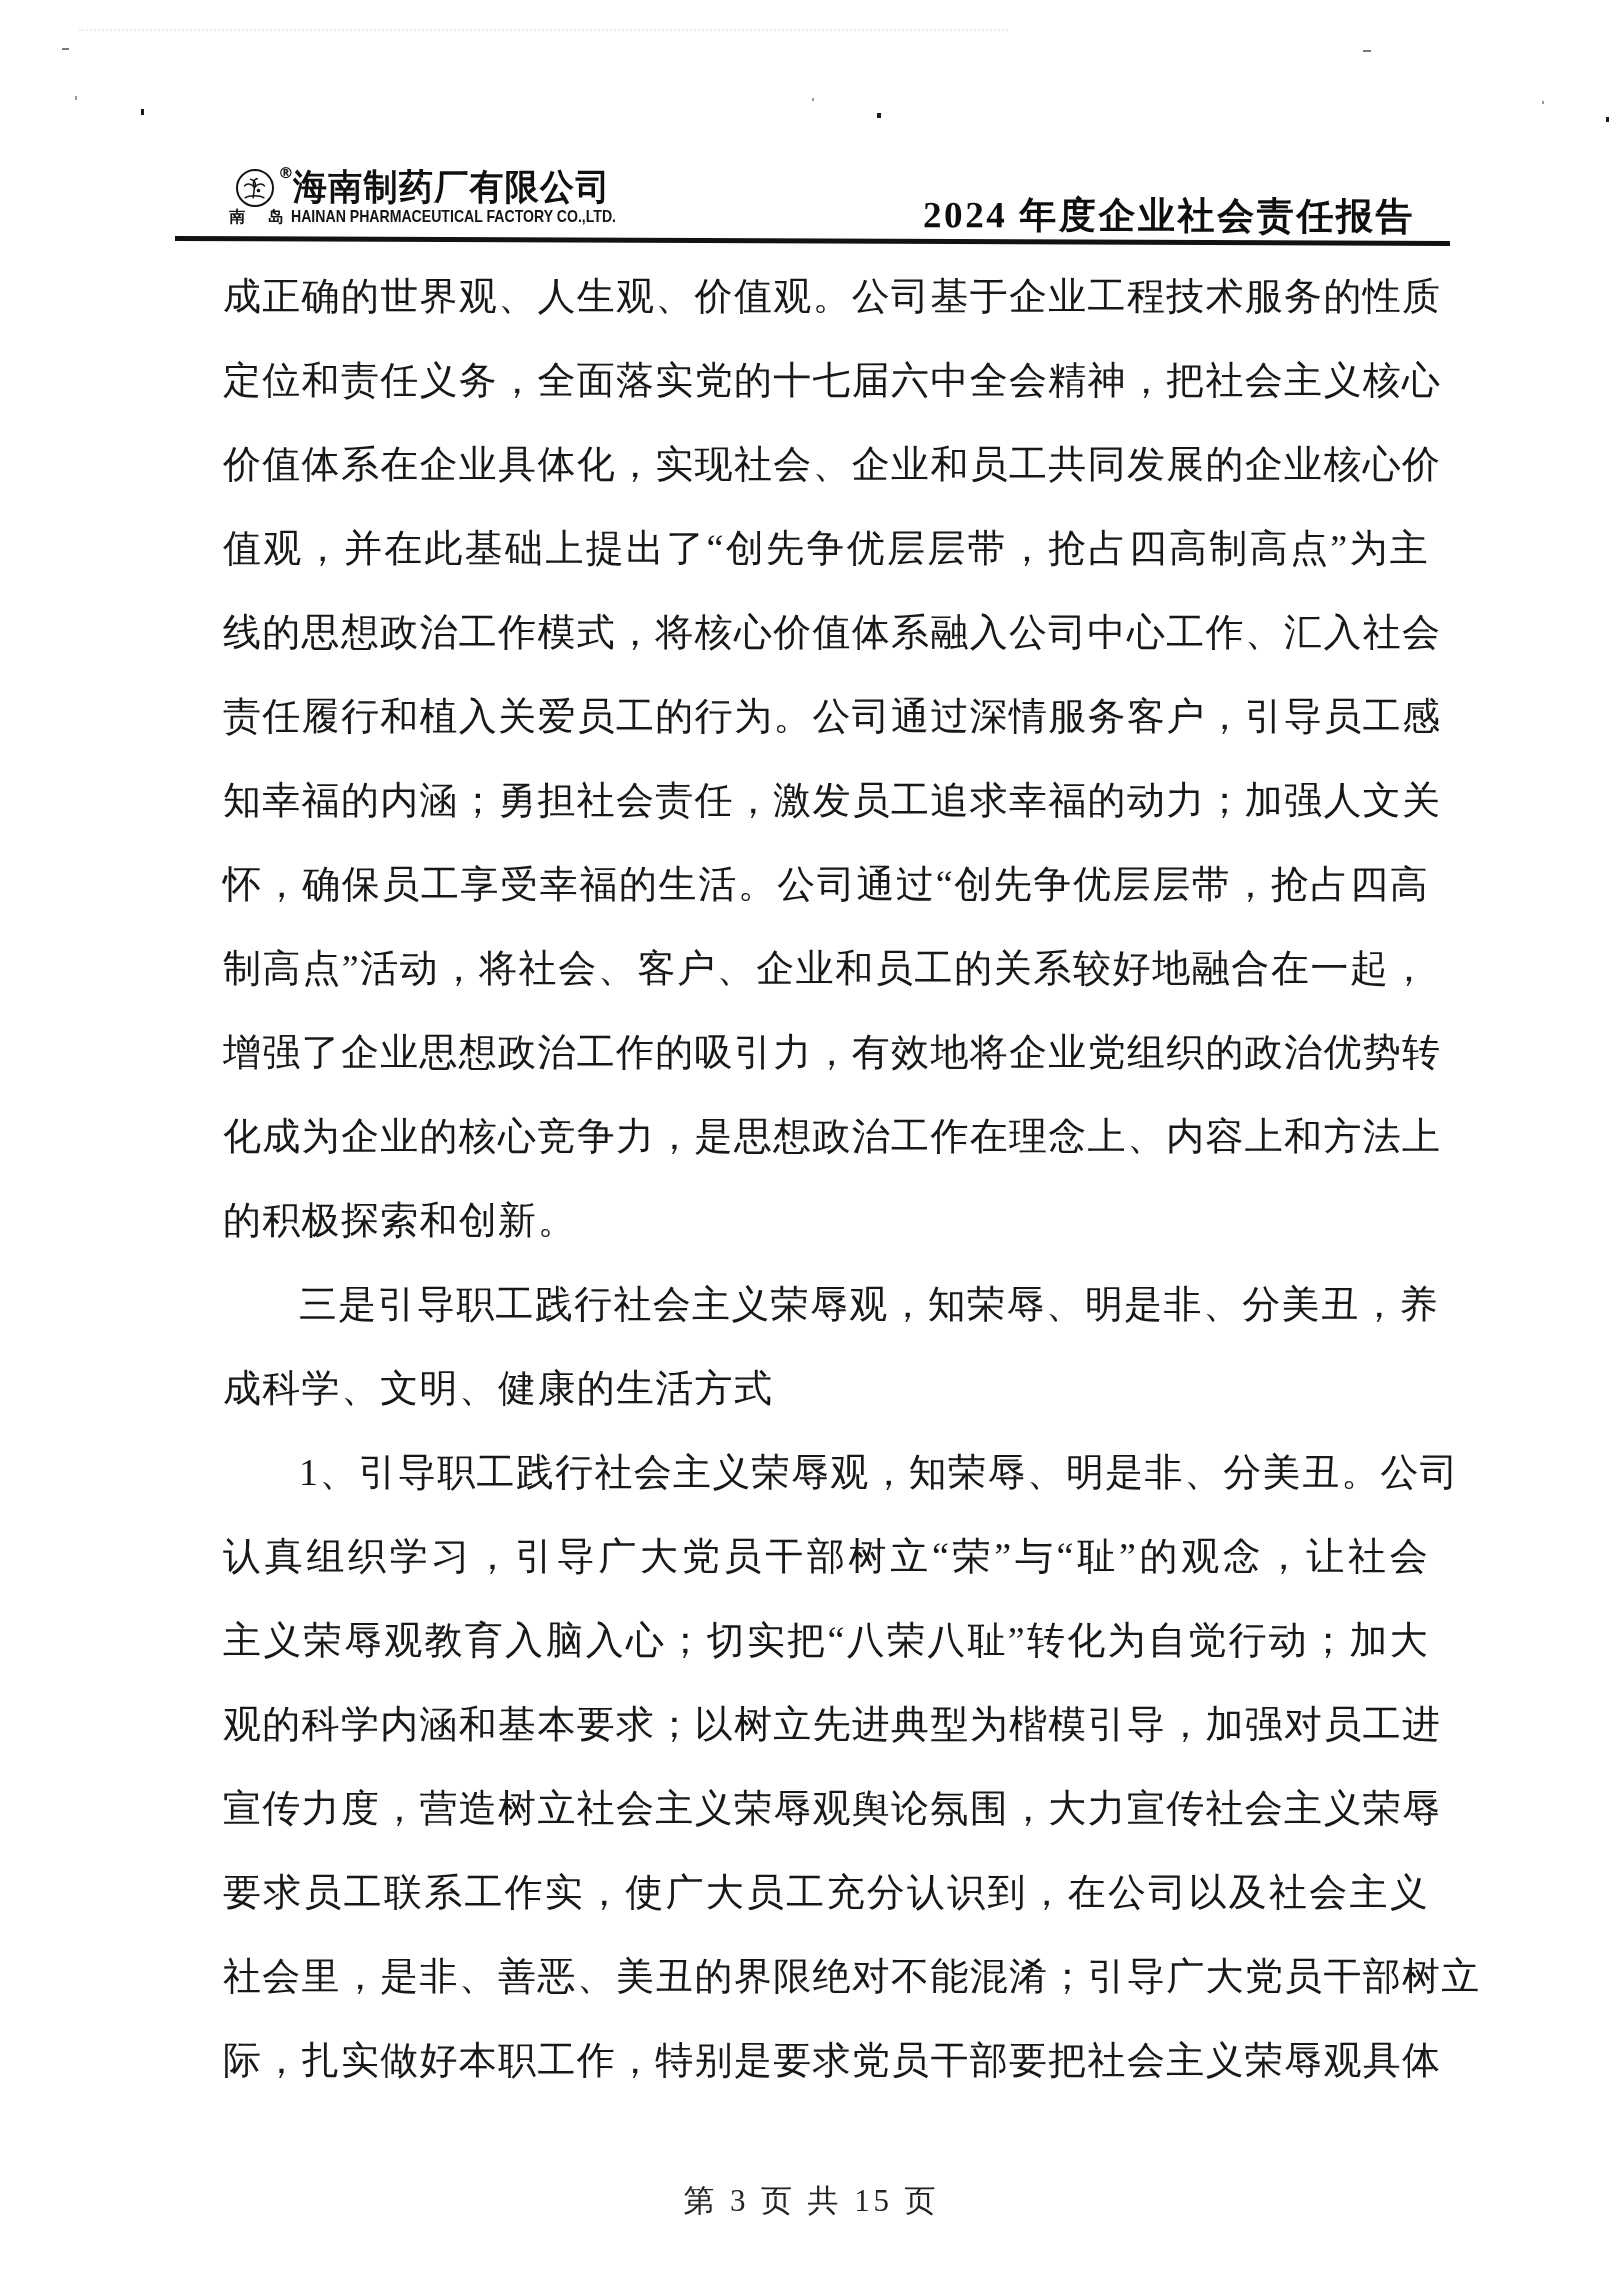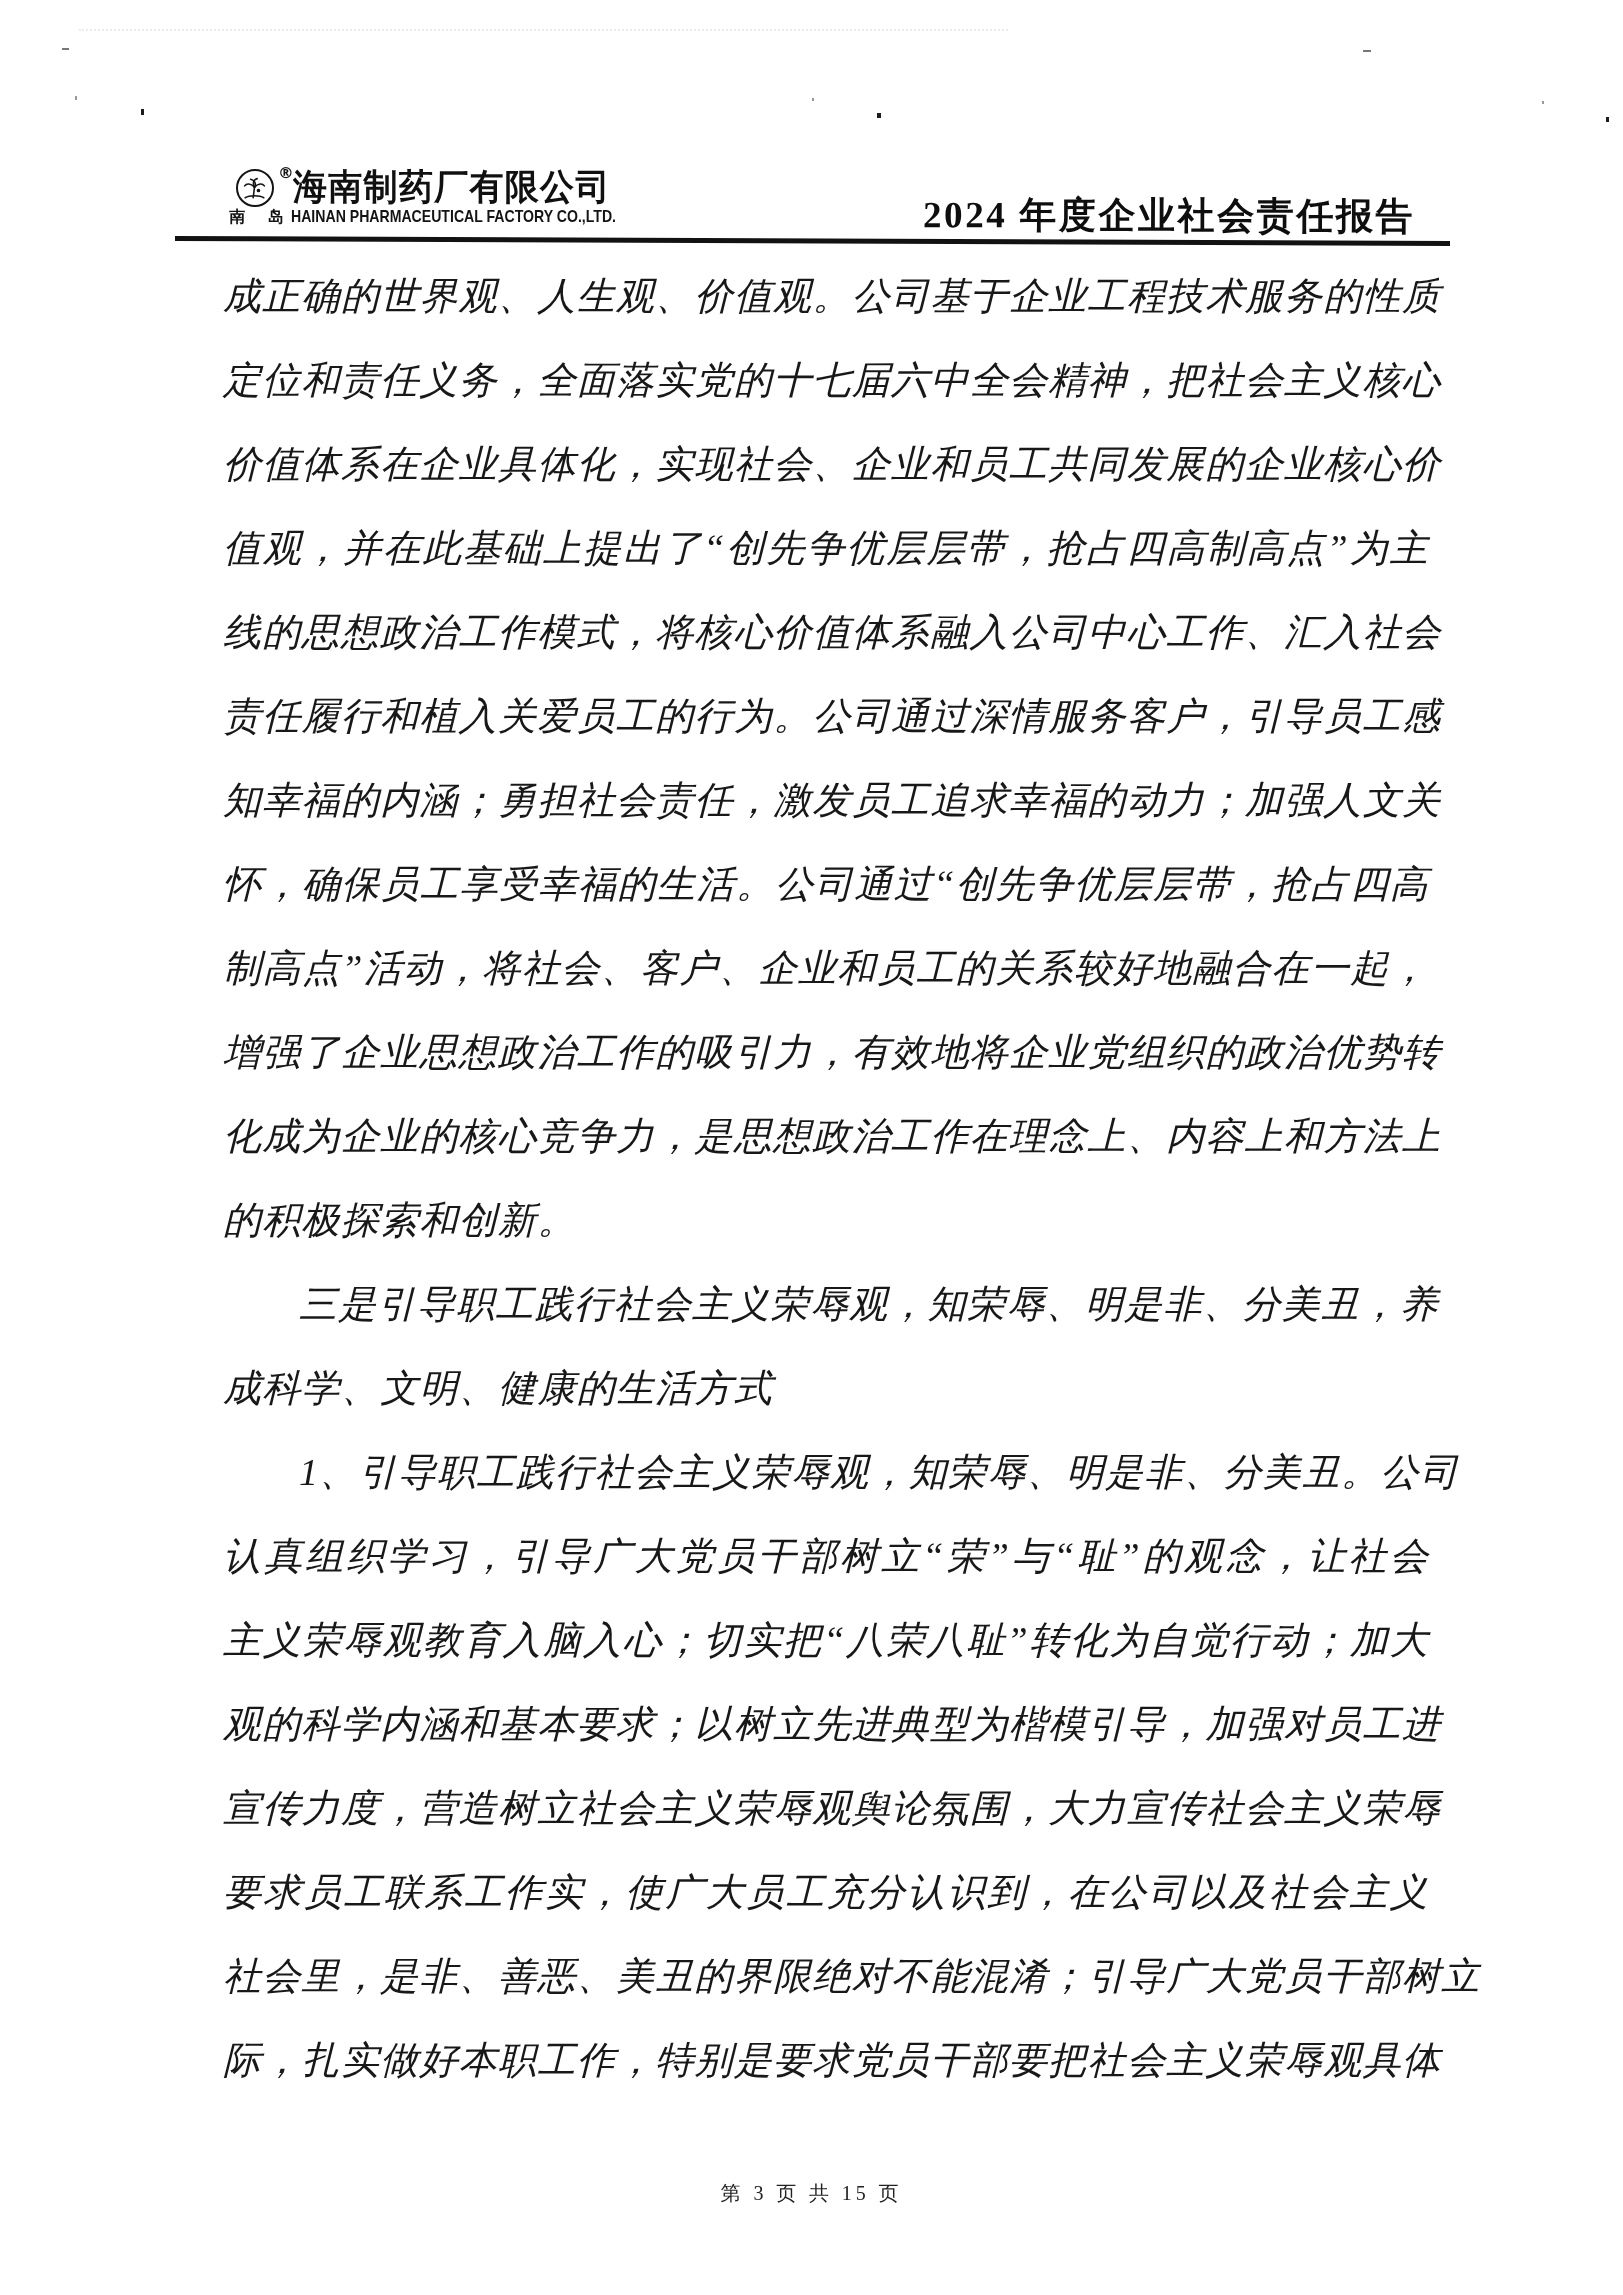--- a/index.html
+++ b/index.html
@@ -63,29 +63,28 @@
   
   .doc-body{
     position:absolute;left:223px;top:254px;width:1206px;
     font-size:38px;color:#181818;
     letter-spacing:1.3px;
   }
   .t-line{
     height:84px;line-height:84px;
     text-align:justify;text-align-last:justify;
     white-space:nowrap;
-    font-style:italic;
   }
   .t-line.short{text-align:right;text-align-last:left;}
   .t-line.indent{padding-left:76px;}
 
   
   .footer{
     position:absolute;left:0;top:2180px;width:1623px;
-    text-align:center;font-size:20px;color:#222;
+    text-align:center;font-size:31px;color:#222;
     letter-spacing:3.9px;
   }
 
   
   .artifact{position:absolute;background:#1c1c1c;}
   .a1{left:141px;top:109px;width:3.3px;height:5.9px;}
   .a2{left:877px;top:113px;width:3.9px;height:5.2px;}
   .a3{left:1606px;top:117px;width:3.3px;height:5.2px;}
   .a4{left:75px;top:96px;width:2px;height:3.9px;opacity:.45;}
   .a5{left:812px;top:98px;width:2px;height:3.3px;opacity:.45;}

